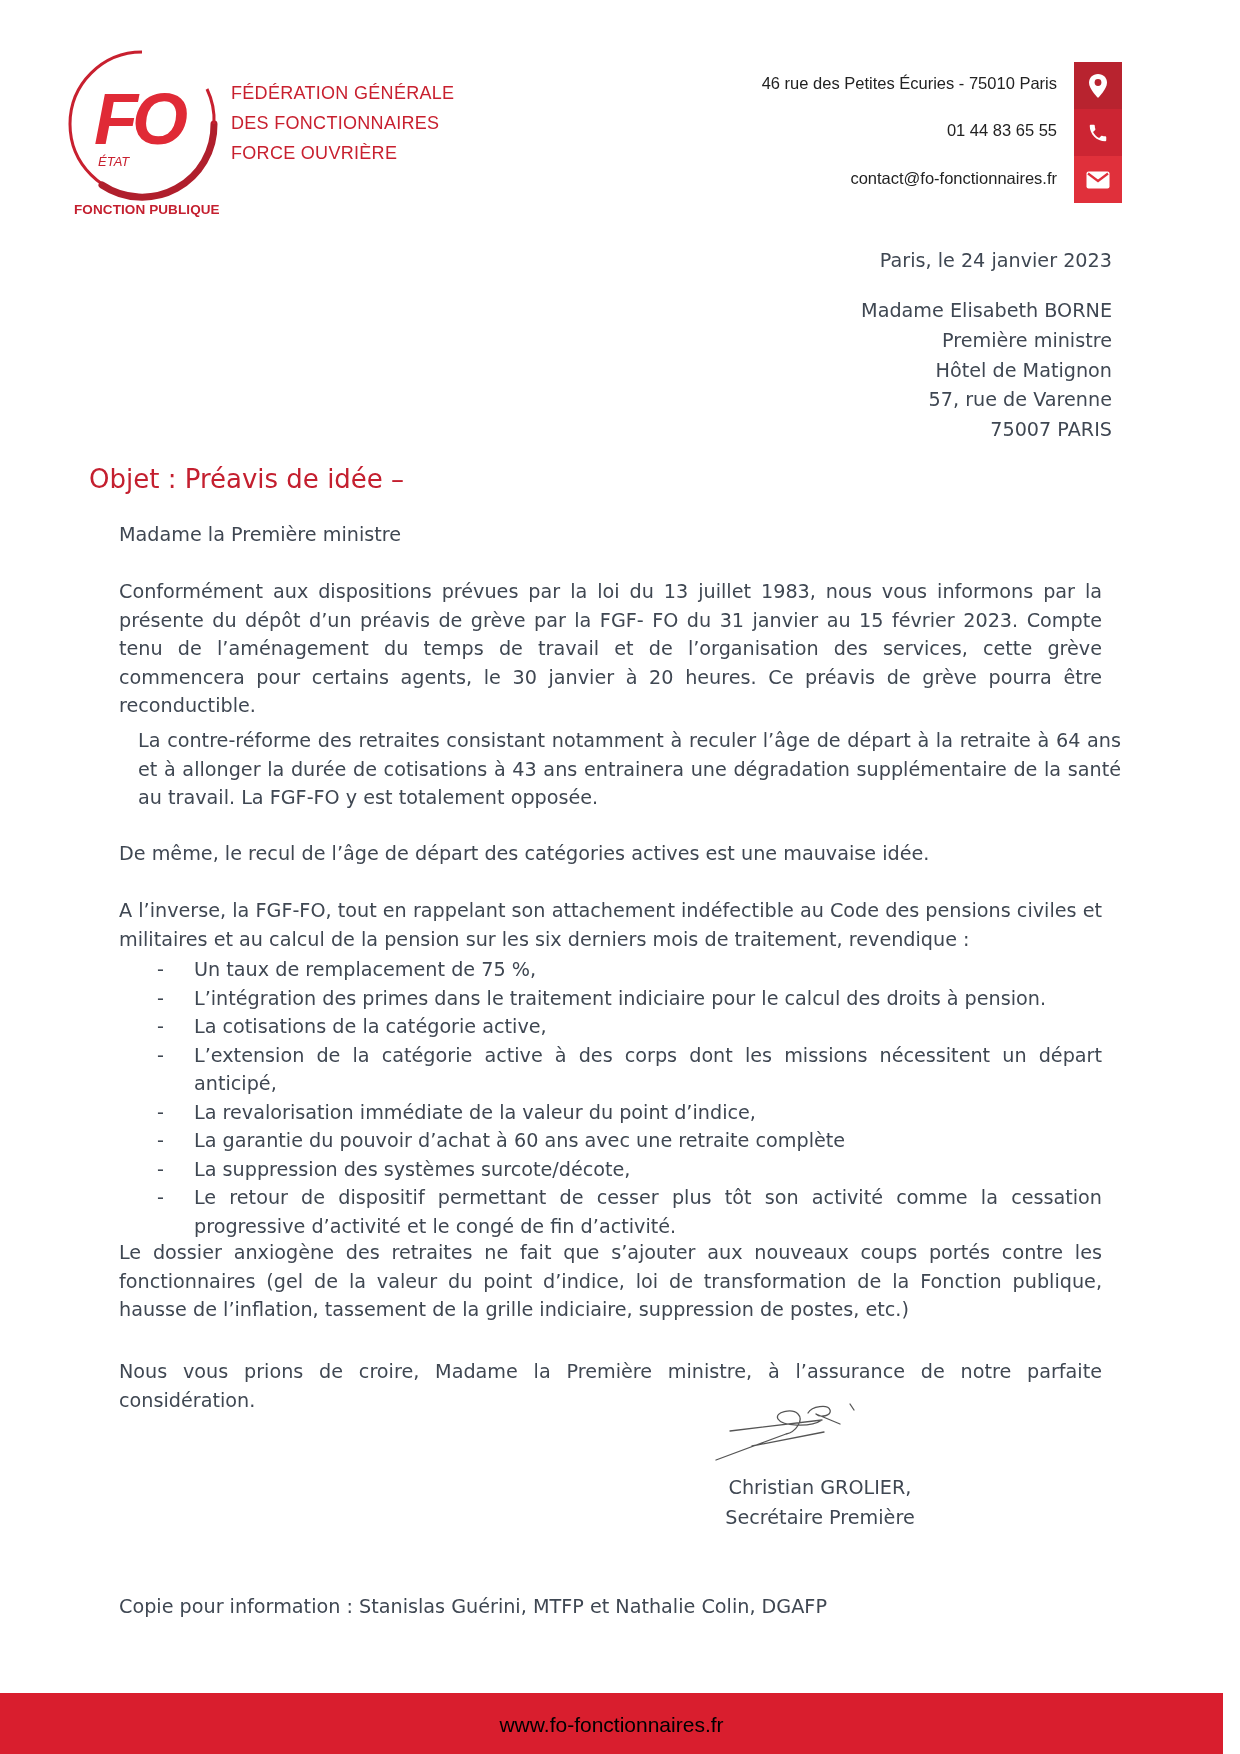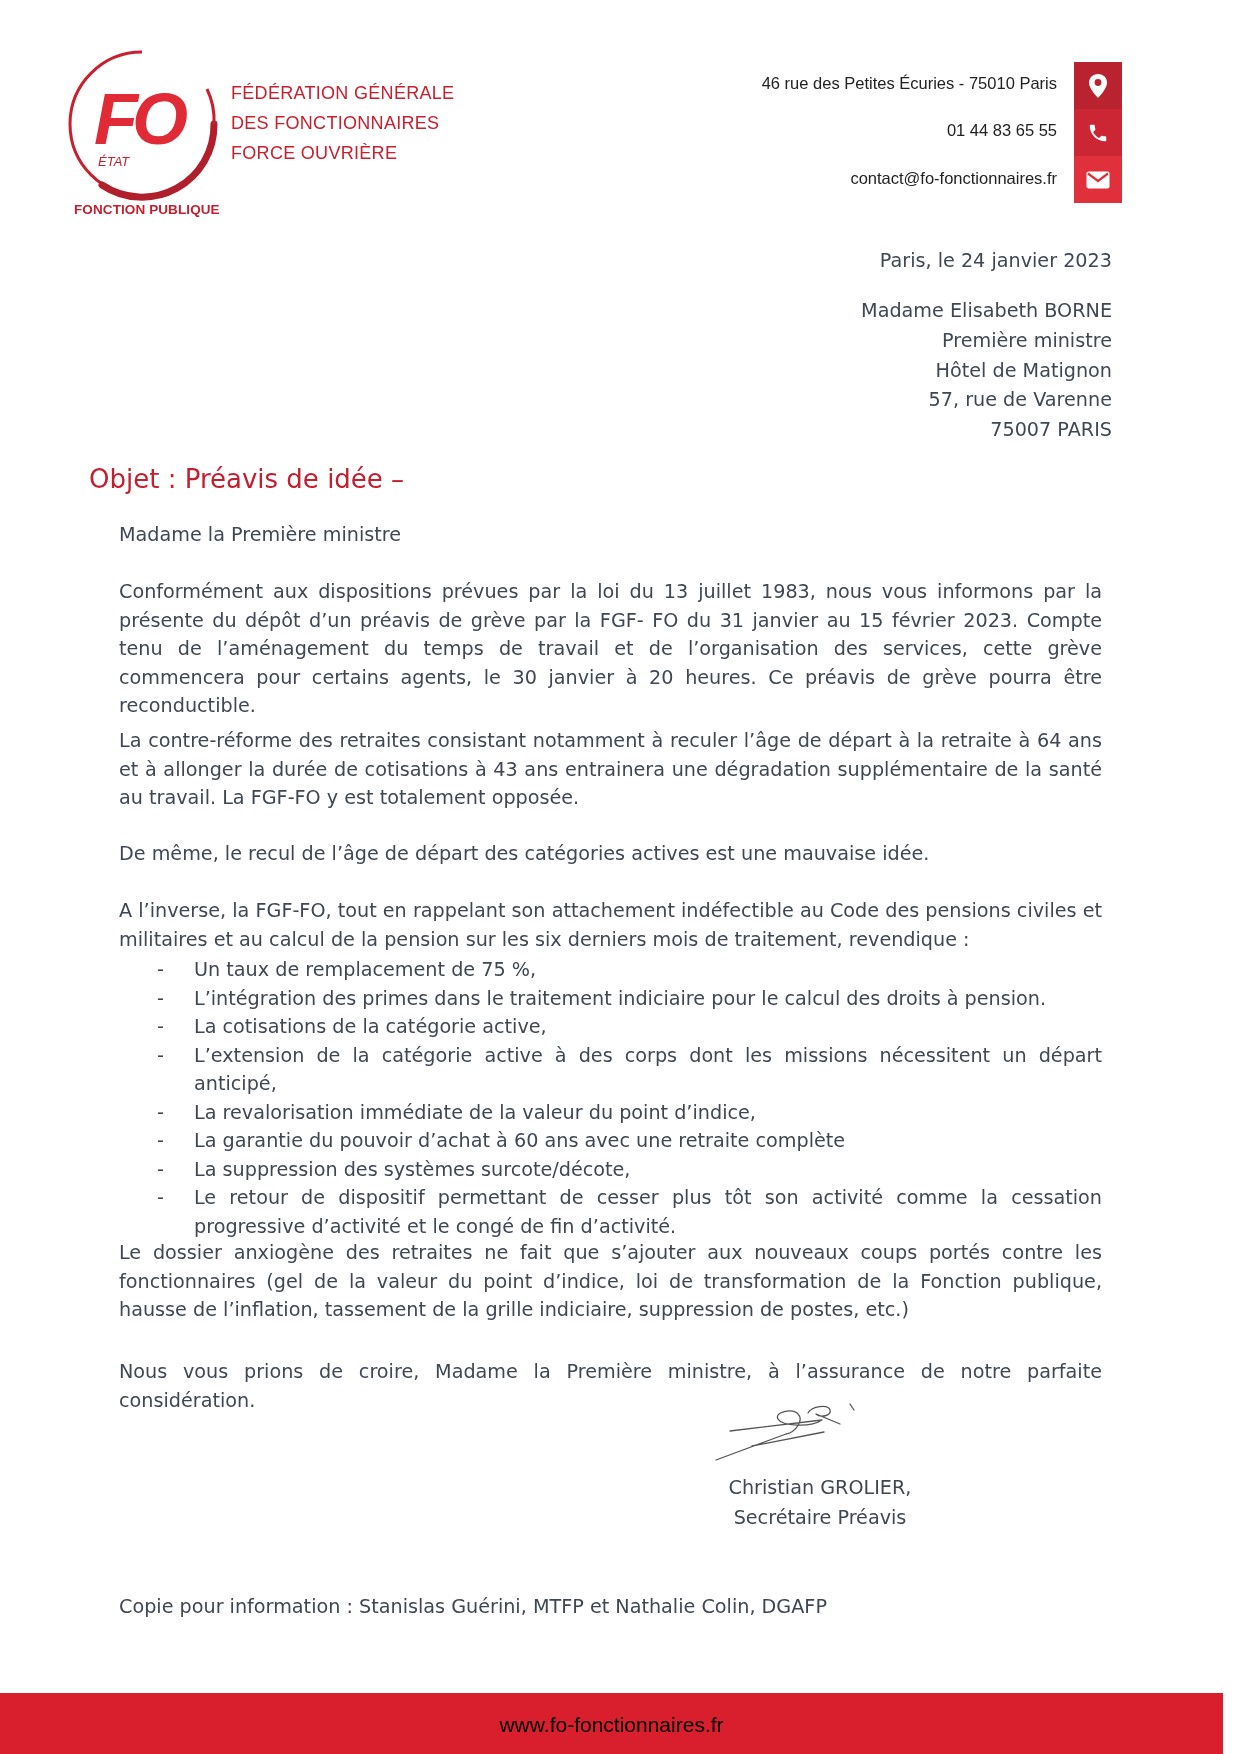--- a/index.html
+++ b/index.html
@@ -94,21 +94,21 @@
   <div>Hôtel de Matignon</div>
   <div>57, rue de Varenne</div>
   <div>75007 PARIS</div>
 </div>
 
 <div class="abs subject">Objet : Préavis de idée –</div>
 
 <div class="abs txt body-col" style="top:521px;">Madame la Première ministre</div>
 
 <div class="abs txt body-col justify" style="top:578px;">Conformément aux dispositions prévues par la loi du 13 juillet 1983, nous vous informons par la présente du dépôt d’un préavis de grève par la FGF- FO du 31 janvier au 15 février 2023. Compte tenu de l’aménagement du temps de travail et de l’organisation des services, cette grève commencera pour certains agents, le 30 janvier à 20 heures. Ce préavis de grève pourra être reconductible.</div>
-<div class="abs txt body-col justify" style="top:727px;">La contre-réforme des retraites consistant notamment à reculer l’âge de départ à la retraite à 64 ans et à allonger la durée de cotisations à 43 ans entrainera une dégradation supplémentaire de la santé au travail. La FGF-FO y est totalement opposée.</div>
+<div class="abs txt body-col justify" style="top:727px;margin-left:19px;">La contre-réforme des retraites consistant notamment à reculer l’âge de départ à la retraite à 64 ans et à allonger la durée de cotisations à 43 ans entrainera une dégradation supplémentaire de la santé au travail. La FGF-FO y est totalement opposée.</div>
 <div class="abs txt body-col justify" style="top:840px;">De même, le recul de l’âge de départ des catégories actives est une mauvaise idée.</div>
 <div class="abs txt body-col justify" style="top:897px;">A l’inverse, la FGF-FO, tout en rappelant son attachement indéfectible au Code des pensions civiles et militaires et au calcul de la pension sur les six derniers mois de traitement, revendique :</div>
 
 <ul class="abs txt bullets">
   <li><span class="dash">-</span><span>Un taux de remplacement de 75 %,</span></li>
   <li><span class="dash">-</span><span>L’intégration des primes dans le traitement indiciaire pour le calcul des droits à pension.</span></li>
   <li><span class="dash">-</span><span>La cotisations de la catégorie active,</span></li>
   <li><span class="dash">-</span><span>L’extension de la catégorie active à des corps dont les missions nécessitent un départ anticipé,</span></li>
   <li><span class="dash">-</span><span>La revalorisation immédiate de la valeur du point d’indice,</span></li>
   <li><span class="dash">-</span><span>La garantie du pouvoir d’achat à 60 ans avec une retraite complète</span></li>
@@ -121,20 +121,20 @@
 
 <div class="abs signature">
   <svg width="150" height="70" viewBox="0 0 150 70">
     <path d="M 18 33 L 110 22 M 110 22 C 98 30 70 28 66 21 C 62 14 80 10 86 16 C 92 22 84 34 74 36 L 4 62
              M 96 15 C 100 8 116 6 118 12 C 120 18 108 20 104 16 L 128 26 M 40 48 L 112 34" fill="none" stroke="#555555" stroke-width="1.3" stroke-linecap="round" stroke-linejoin="round"></path>
     <path d="M 138 6 L 142 12" stroke="#555555" stroke-width="1.3" stroke-linecap="round"></path>
   </svg>
 </div>
 <div class="abs txt sig-name" style="line-height:30px;">
   <div>Christian GROLIER,</div>
-  <div>Secrétaire Préavis</div>
+  <div>Secrétaire Première</div>
 </div>
 
 <div class="abs txt body-col" style="top:1593px;">Copie pour information : Stanislas Guérini, MTFP et Nathalie Colin, DGAFP</div>
 
 <div class="abs footer-band">
   <span class="footer-url">www.fo-fonctionnaires.fr</span>
 </div>
 
 </body></html>

